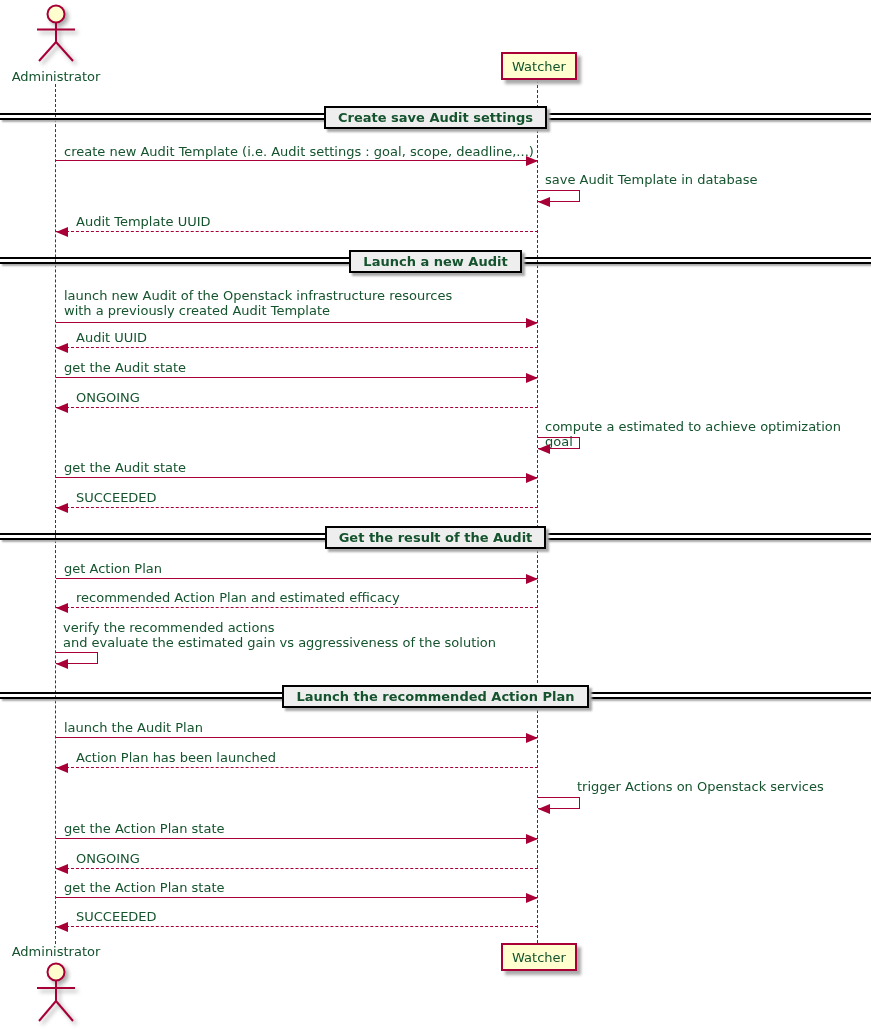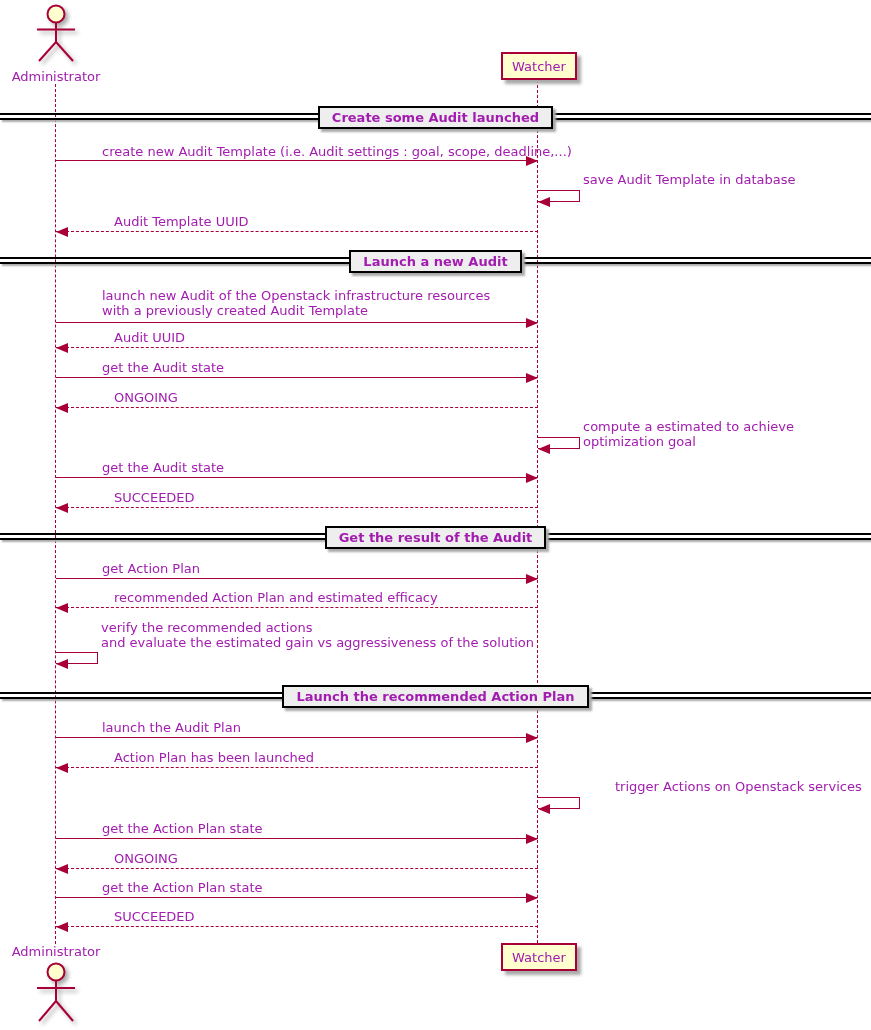--- a/index.html
+++ b/index.html
@@ -4,21 +4,21 @@
 <style>
   :root{
     --accent:#A80036;
     --pfill:#FEFECE;
     --dfill:#EEEEEE;
     --shadow:#AAAAAA;
   }
   html,body{margin:0;padding:0;background:#fff;}
   .canvas{
     position:relative;width:871px;height:1030px;background:#ffffff;
-    font-family:"DejaVu Sans", sans-serif;font-size:13px;color:#a21caf;
+    font-family:"DejaVu Sans", sans-serif;font-size:13px;color:#14532d;
     overflow:hidden;
   }
   .lifeline{position:absolute;width:0;border-left:1px dashed var(--accent);}
   .participant{
     position:absolute;width:76px;height:28px;box-sizing:border-box;
     background:var(--pfill);border:2px solid var(--accent);
     display:flex;align-items:center;justify-content:center;
     box-shadow:4px 4px 3px var(--shadow);
   }
   .actor-label{position:absolute;left:0;width:112px;text-align:center;}
@@ -26,21 +26,21 @@
   .divider{position:absolute;left:0;right:0;height:26px;display:flex;align-items:center;justify-content:center;}
   .divider-rule{
     position:absolute;left:0;right:0;top:50%;margin-top:-4px;height:3px;
     border-top:2px solid #000;border-bottom:2px solid #000;
     box-shadow:2px 2px 2px var(--shadow);
   }
   .divider-label{
     position:relative;background:var(--dfill);border:2px solid #000;
     font-weight:bold;padding:2px 12px;box-shadow:3px 3px 2px var(--shadow);
   }
-  .msg-label{position:absolute;white-space:pre-line;line-height:15px;margin-left:38px;}
+  .msg-label{position:absolute;white-space:pre-line;line-height:15px;}
   .line{position:absolute;height:0;}
   .line.solid{border-top:1px solid var(--accent);}
   .line.dashed{border-top:1px dashed var(--accent);}
   .arr-r{position:absolute;width:0;height:0;border-top:5px solid transparent;border-bottom:5px solid transparent;border-left:12px solid var(--accent);}
   .arr-l{position:absolute;width:0;height:0;border-top:5px solid transparent;border-bottom:5px solid transparent;border-right:12px solid var(--accent);}
   .self{position:absolute;width:42px;height:12px;border:1px solid var(--accent);border-left:none;box-sizing:border-box;}
 </style>
 </head>
 <body>
 
@@ -57,21 +57,21 @@
     <line x1="30" y1="39" x2="47" y2="58" stroke="var(--accent)" stroke-width="2"></line>
   </svg>
   <div class="actor-label" style="top:69px">Administrator</div>
 
   <div class="participant" style="left:501px;top:52px">
     <span>Watcher</span>
   </div>
 
   <div class="divider" style="top:104px">
     <div class="divider-rule"></div>
-    <div class="divider-label">Create some Audit launched</div>
+    <div class="divider-label">Create save Audit settings</div>
   </div>
   <div class="divider" style="top:248px">
     <div class="divider-rule"></div>
     <div class="divider-label">Launch a new Audit</div>
   </div>
   <div class="divider" style="top:524px">
     <div class="divider-rule"></div>
     <div class="divider-label">Get the result of the Audit</div>
   </div>
   <div class="divider" style="top:683px">

